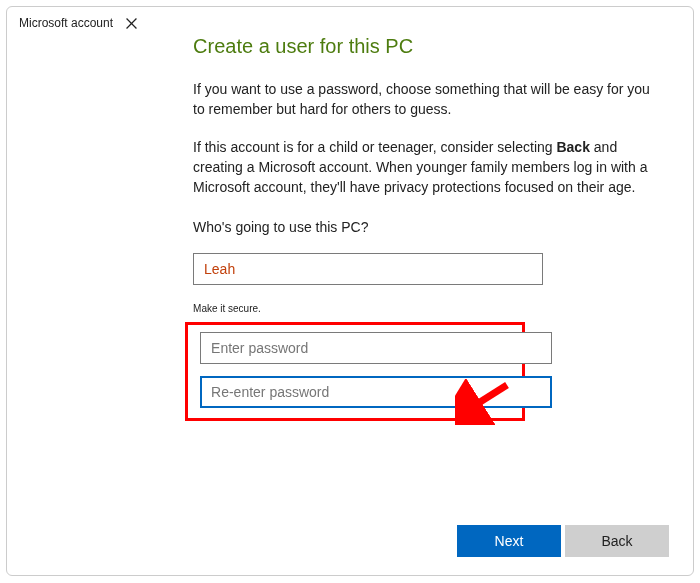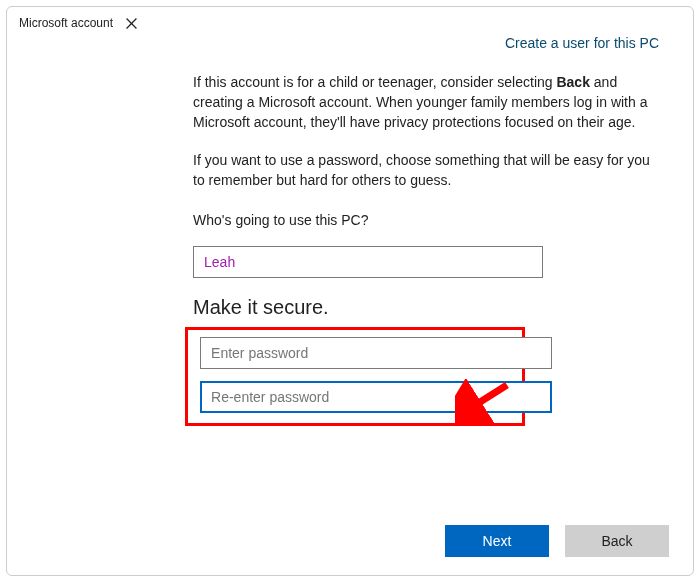--- a/index.html
+++ b/index.html
@@ -37,25 +37,24 @@
       color: #222;
       cursor: pointer;
     }
     .close-btn svg { width: 11px; height: 11px; }
     .content {
       padding: 28px 34px 0 34px;
       flex: 1;
       color: #222;
     }
     .heading {
-      font-size: 14px;
+      font-size: 20px;
       font-weight: 400;
-      color: #0c4a6e;
+      color: #4d7c0f;
       margin-bottom: 22px;
-      text-align: right;
     }
     .para {
       font-size: 14px;
       line-height: 1.42;
       color: #222;
       margin-bottom: 18px;
       max-width: 610px;
     }
     .para b { font-weight: 600; }
     .question {
@@ -63,32 +62,32 @@
       margin-top: 22px;
       margin-bottom: 18px;
     }
     .field {
       width: 350px;
       height: 32px;
       border: 1px solid #7a7a7a;
       padding: 0 10px;
       font-size: 14px;
       font-family: inherit;
-      color: #a21caf;
+      color: #c2410c;
       background: #fff;
       outline: none;
       display: block;
     }
     .field::placeholder { color: #767676; }
     .field.focused {
       border: 2px solid #0067c0;
       padding: 12px 9px;
     }
     .secure-label {
-      font-size: 20px;
+      font-size: 10px;
       margin-top: 18px;
       margin-bottom: 8px;
     }
     .pw-group {
       border: 3px solid #ff0000;
       padding: 7px 12px 10px 12px;
       width: 340px;
       margin-left: -8px;
       position: relative;
     }
@@ -98,21 +97,21 @@
       position: absolute;
       left: 448px;
       top: 372px;
       pointer-events: none;
     }
     .footer {
       position: absolute;
       bottom: 18px;
       right: 24px;
       display: flex;
-      gap: 16px;
+      gap: 4px;
     }
     .btn {
       width: 104px;
       height: 32px;
       font-size: 14px;
       font-family: inherit;
       border: none;
       cursor: pointer;
     }
     .btn-primary {
@@ -134,25 +133,25 @@
       <svg viewBox="0 0 10 10">
         <line x1="0.5" y1="0.5" x2="9.5" y2="9.5" stroke="#222" stroke-width="1.1"></line>
         <line x1="9.5" y1="0.5" x2="0.5" y2="9.5" stroke="#222" stroke-width="1.1"></line>
       </svg>
     </div>
   </div>
 
   <div class="content">
     <h1 class="heading">Create a user for this PC</h1>
 
+    <p class="para">If you want to use a password, choose something that will be easy for you to remember but hard for others to guess.</p>
+
     <p class="para">
       <span>If this account is for a child or teenager, consider selecting </span><b>Back</b><span> and creating a Microsoft account. When younger family members log in with a Microsoft account, they'll have privacy protections focused on their age.</span>
     </p>
-
-    <p class="para">If you want to use a password, choose something that will be easy for you to remember but hard for others to guess.</p>
 
     <div class="question">Who's going to use this PC?</div>
     <input class="field" type="text" value="Leah" style="">
 
     <div class="secure-label">Make it secure.</div>
 
     <div class="pw-group">
       <input class="field" type="password" placeholder="Enter password" style="">
       <input class="field focused" type="password" placeholder="Re-enter password" style="">
     </div>

